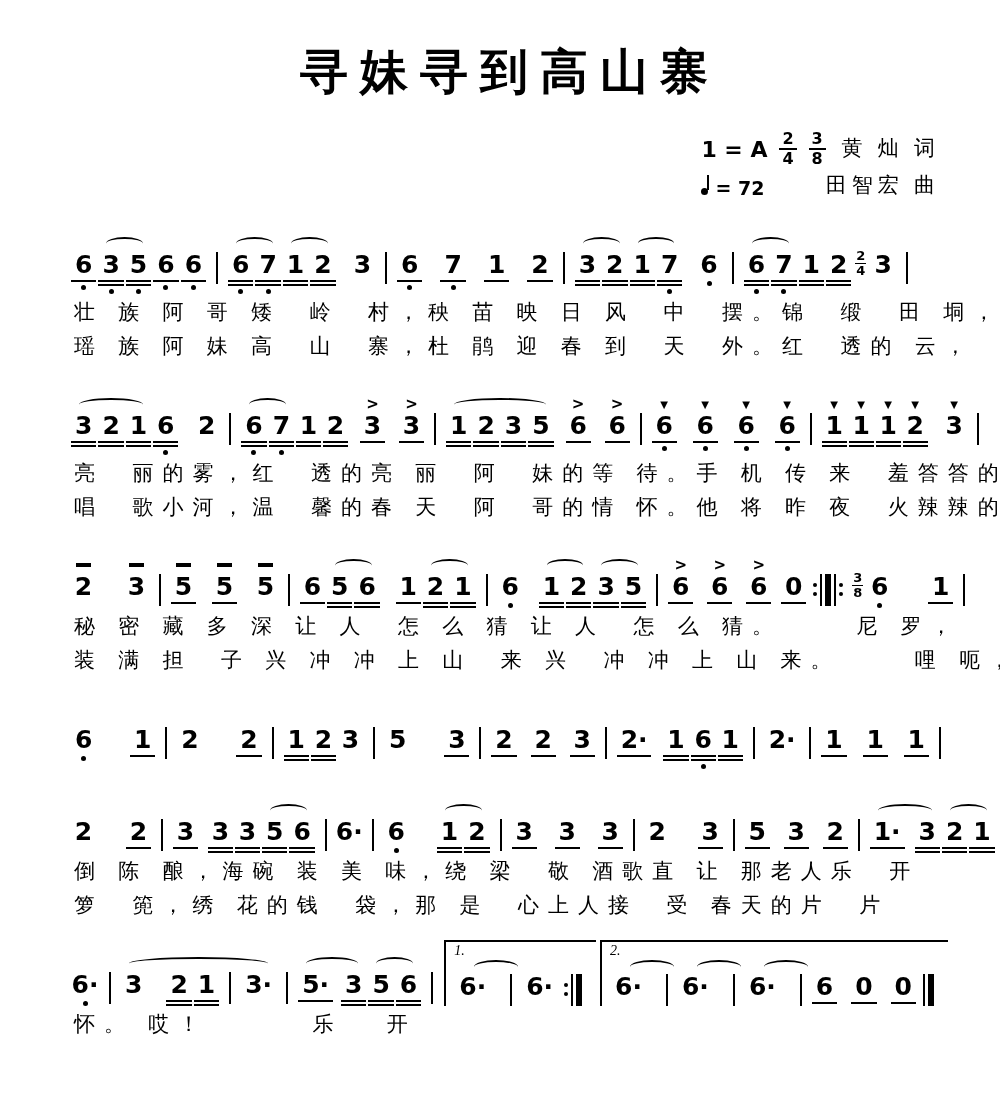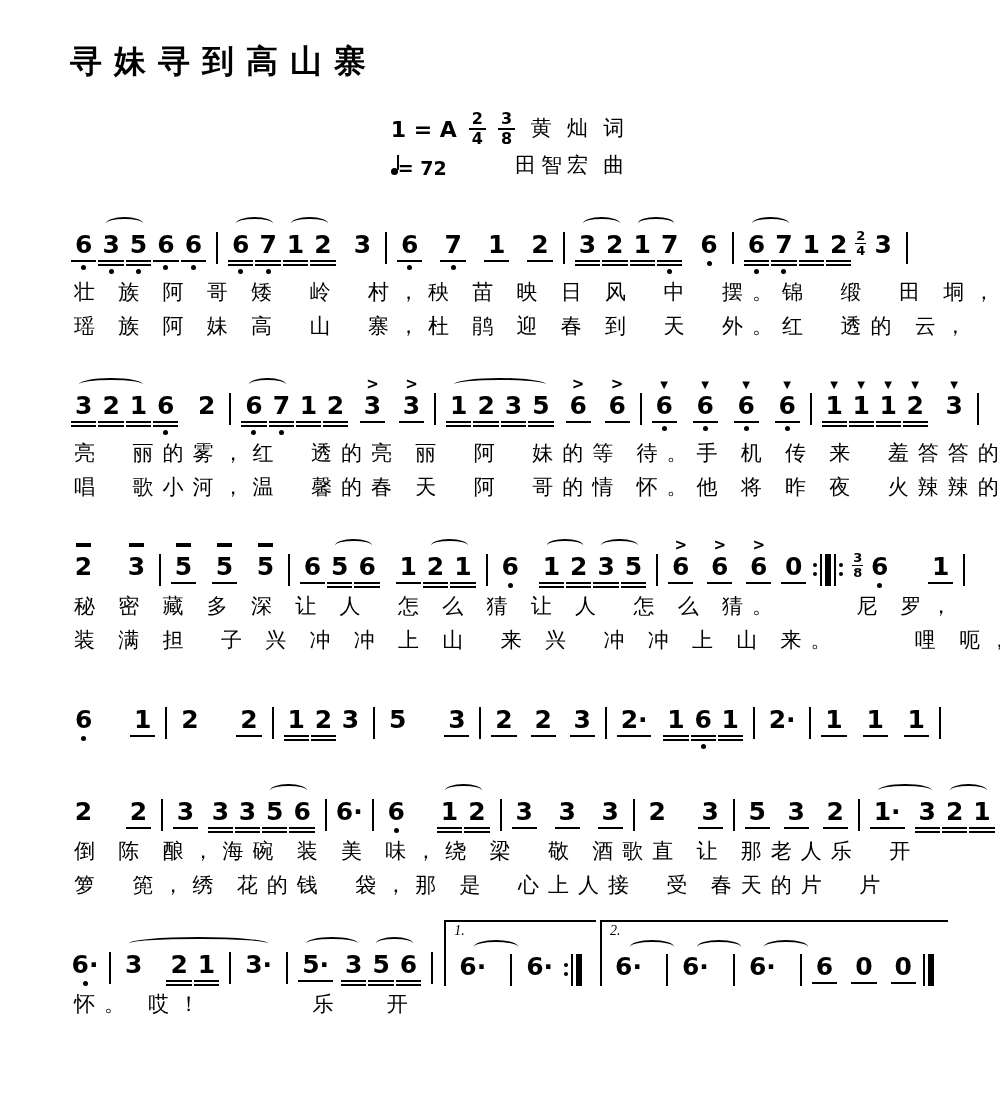--- a/index.html
+++ b/index.html
@@ -1,23 +1,23 @@
 <!DOCTYPE html>
 <html><head>
 <meta charset="utf-8">
 <style>
   html,body{margin:0;padding:0;background:#fff;color:#000;}
   body{width:1000px;height:1117px;font-family:"Liberation Serif",serif;overflow:hidden;}
   .sheet{padding:22px 50px 0 70px;}
-  .title{font-size:32px;font-weight:bold;letter-spacing:12px;margin:18px 0 26px;}
-  .meta{display:flex;justify-content:center;align-items:flex-start;margin:0 10px 14px 10px;}
+  .title{text-align:center;font-size:48px;font-weight:bold;letter-spacing:12px;margin:18px 0 26px;}
+  .meta{display:flex;justify-content:flex-end;align-items:flex-start;margin:0 10px 14px 10px;}
   .keyline{display:flex;align-items:center;gap:12px;font-family:"DejaVu Sans",sans-serif;font-weight:bold;font-size:22px;}
   .frac{display:inline-flex;flex-direction:column;align-items:center;font-size:16px;line-height:1.15;}
   .frac .fn{border-bottom:2px solid #000;padding:0 3px;}
-  .tempo{display:flex;align-items:center;font-family:"DejaVu Sans",sans-serif;font-weight:bold;font-size:19px;margin-top:8px;}
+  .tempo{display:flex;align-items:center;gap:7px;font-family:"DejaVu Sans",sans-serif;font-weight:bold;font-size:19px;margin-top:8px;}
   .qn{position:relative;width:7px;height:7px;background:#000;border-radius:50%;top:4px;}
   .qn::after{content:"";position:absolute;right:-1px;top:-13px;width:2px;height:15px;background:#000;}
   .credits{text-align:right;font-size:21px;line-height:1.75;letter-spacing:5px;}
   
   .sys{margin-bottom:16px;}
   .mline{display:flex;align-items:flex-start;padding-top:18px;font-family:"DejaVu Sans",sans-serif;}
   .note{display:inline-flex;flex-direction:column;align-items:center;margin:0 5px;min-width:17px;}
   .ntop{height:15px;display:flex;align-items:center;justify-content:center;font-weight:bold;}
   .accG{font-size:15px;}
   .accM{font-size:10px;}

